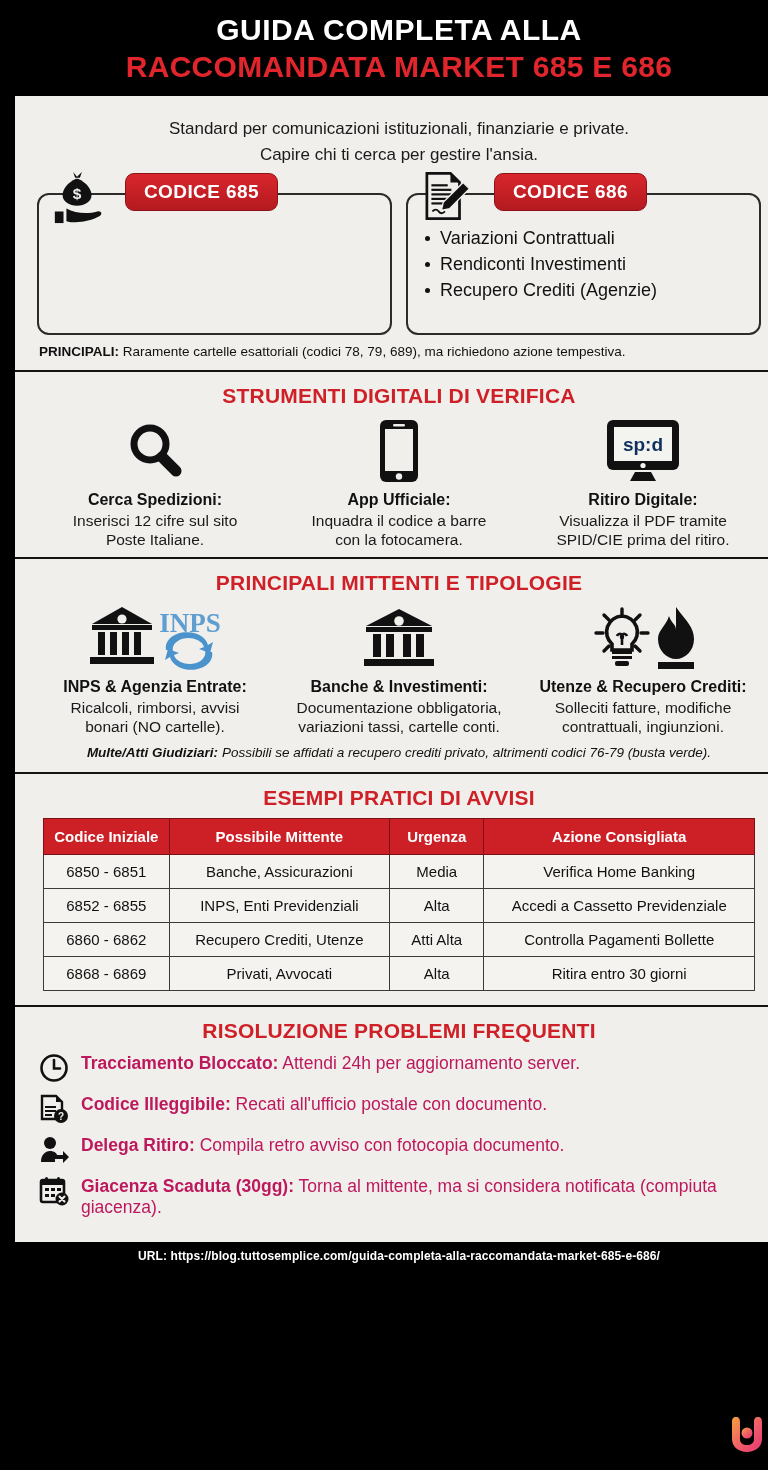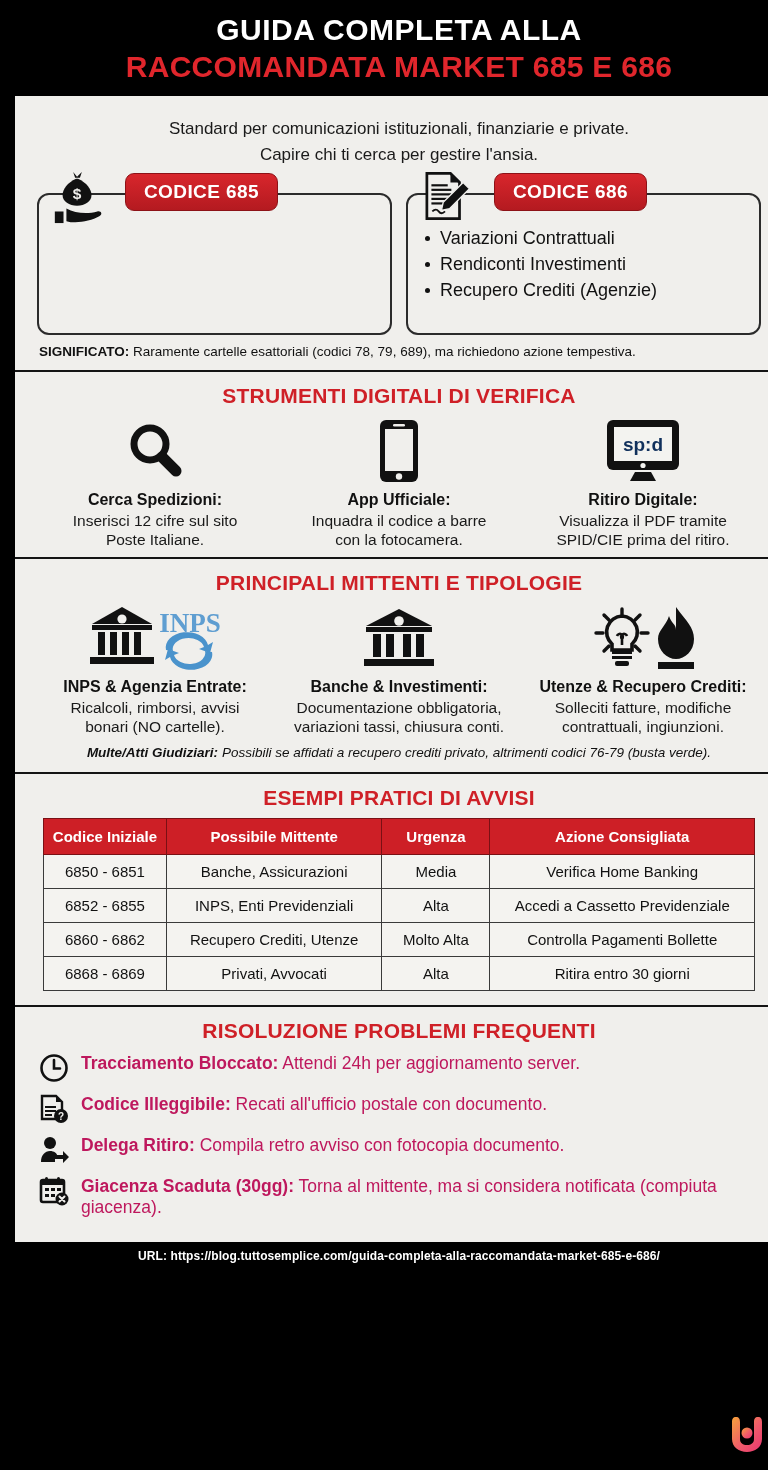--- a/index.html
+++ b/index.html
@@ -277,21 +277,21 @@
         <span class="card-badge">CODICE 686</span>
         <ul>
           <li>Variazioni Contrattuali</li>
           <li>Rendiconti Investimenti</li>
           <li>Recupero Crediti (Agenzie)</li>
         </ul>
       </div>
     </div>
 
     <div class="note">
-      <b>SIGNIFICATO:</b><span> Raramente cartelle esattoriali (codici 78, 79, 689), ma richiedono azione tempestiva.</span>
+      <b>PRINCIPALI:</b><span> Raramente cartelle esattoriali (codici 78, 79, 689), ma richiedono azione tempestiva.</span>
     </div>
   </div>
 
   <div class="section">
     <div class="sec-title">STRUMENTI DIGITALI DI VERIFICA</div>
     <div class="cols">
 
       <div class="col">
         <div class="col-icon">
           <svg width="62" height="62" viewBox="0 0 62 62">
@@ -374,21 +374,21 @@
               <rect x="11" y="28" width="8" height="23"></rect>
               <rect x="24" y="28" width="8" height="23"></rect>
               <rect x="41" y="28" width="8" height="23"></rect>
               <rect x="54" y="28" width="8" height="23"></rect>
               <rect x="2" y="53" width="70" height="7"></rect>
             </g>
           </svg>
         </div>
         <div class="col-head">Banche &amp; Investimenti:</div>
         <div class="col-body">Documentazione obbligatoria,</div>
-        <div class="col-body">variazioni tassi, chiusura conti.</div>
+        <div class="col-body">variazioni tassi, cartelle conti.</div>
       </div>
 
       <div class="col">
         <div class="col-icon">
           <svg width="118" height="66" viewBox="0 0 118 66">
             <g stroke="#111" stroke-width="3.4" stroke-linecap="round">
               <path d="M38 4 v7"></path>
                 <path d="M20 10 l5 5"></path>
                 <path d="M56 10 l-5 5"></path>
               <path d="M12 28 h7"></path>
@@ -439,21 +439,21 @@
           </tr>
           <tr>
             <td>6852 - 6855</td>
             <td>INPS, Enti Previdenziali</td>
             <td>Alta</td>
             <td>Accedi a Cassetto Previdenziale</td>
           </tr>
           <tr>
             <td>6860 - 6862</td>
             <td>Recupero Crediti, Utenze</td>
-            <td>Molto Alta</td>
+            <td>Atti Alta</td>
             <td>Controlla Pagamenti Bollette</td>
           </tr>
           <tr>
             <td>6868 - 6869</td>
             <td>Privati, Avvocati</td>
             <td>Alta</td>
             <td>Ritira entro 30 giorni</td>
           </tr>
         </tbody>
       </table>

